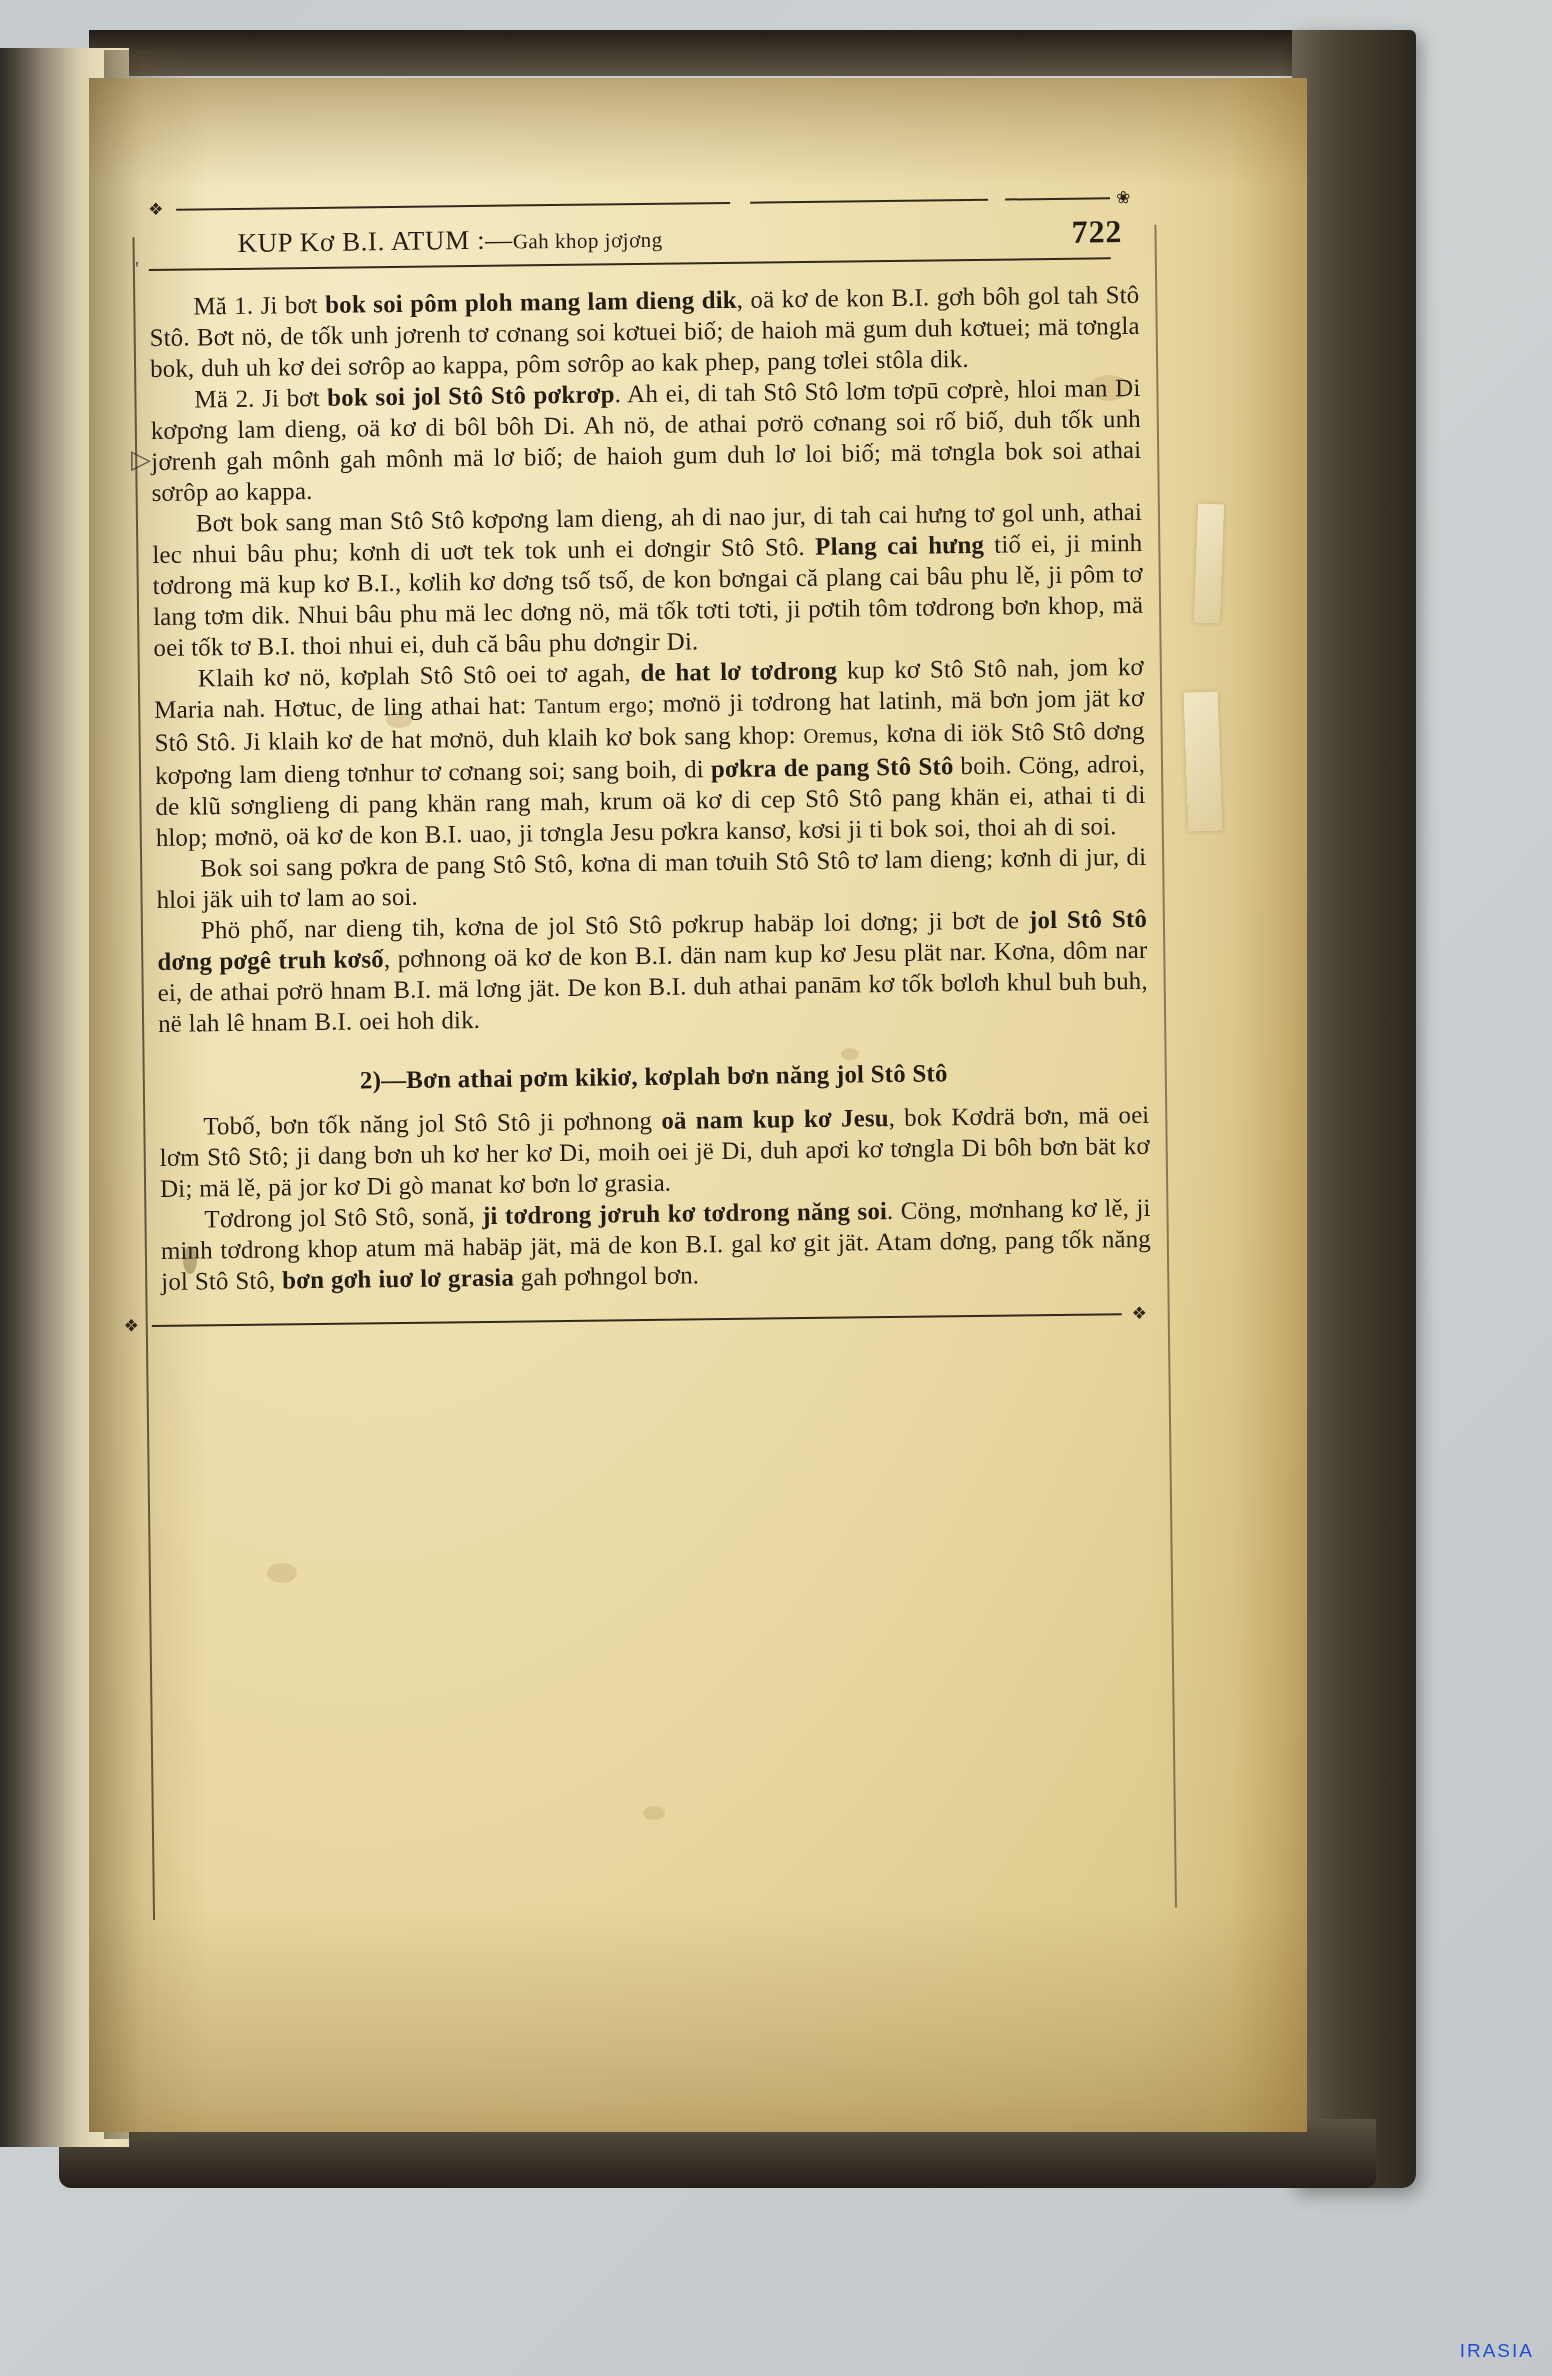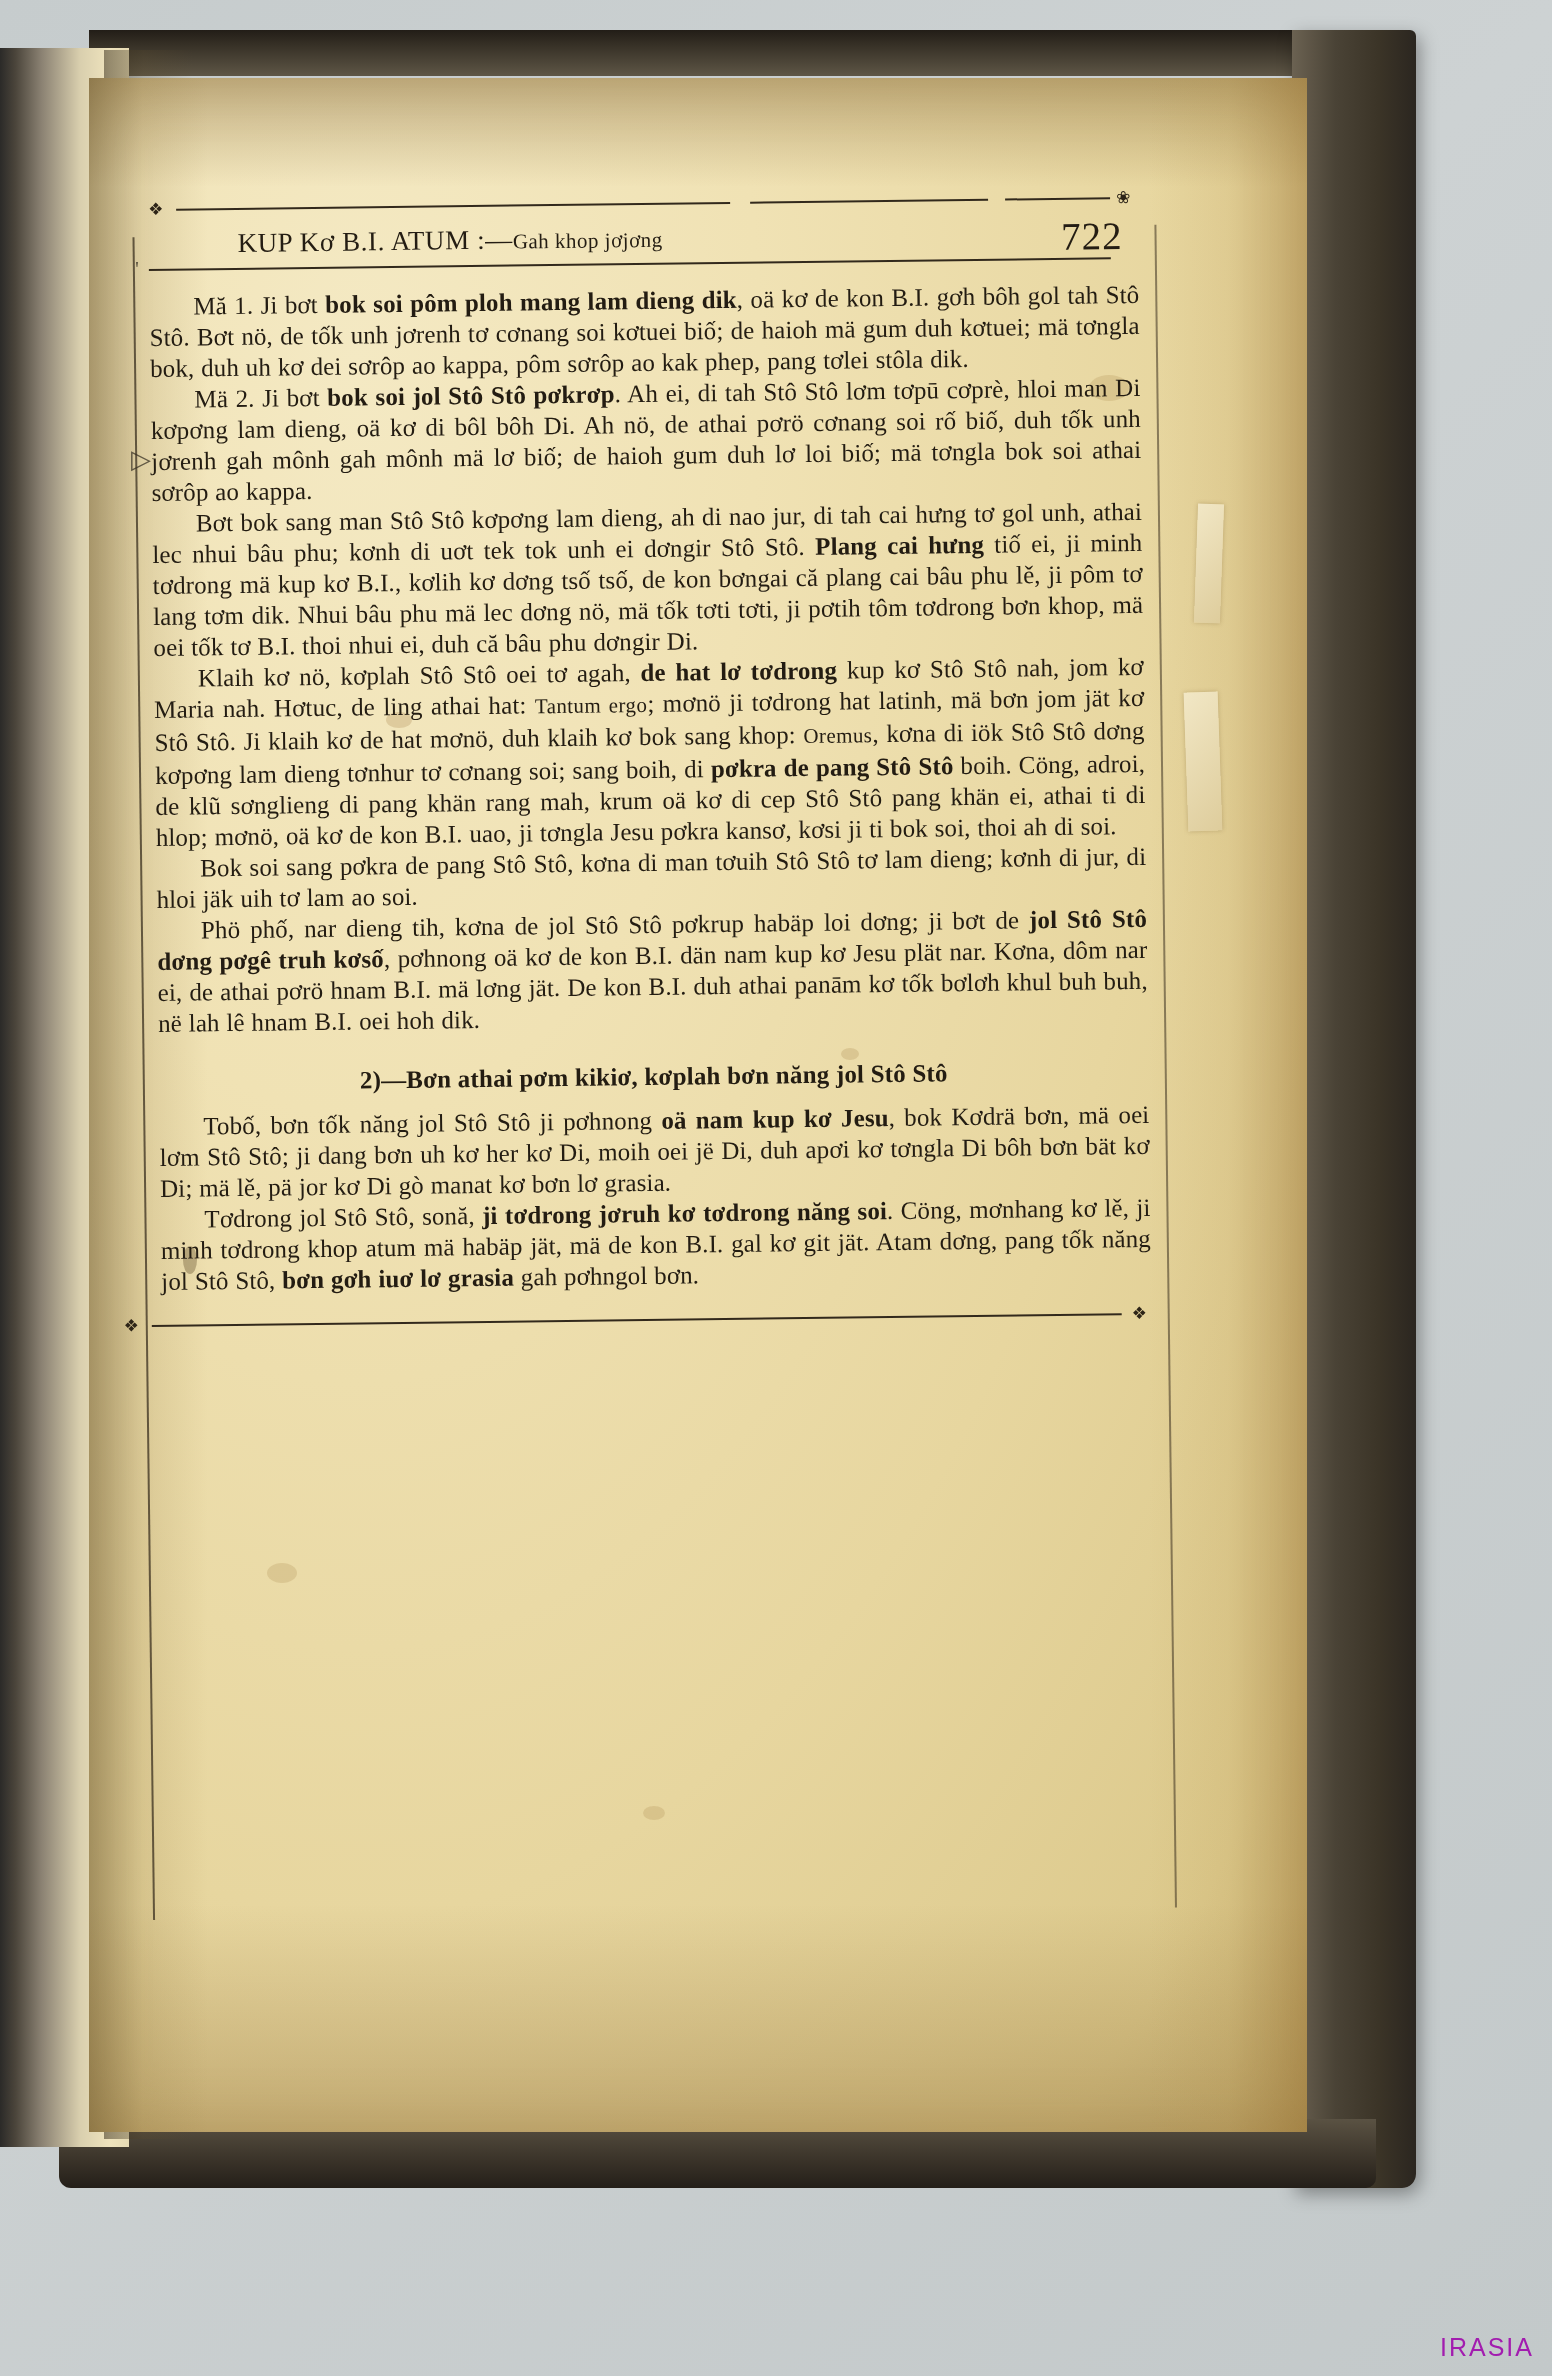--- a/index.html
+++ b/index.html
@@ -185,22 +185,22 @@
     white-space: nowrap;
   }
   .runhead .rh-sc {
     font-size: 21px;
     letter-spacing: 0.5px;
   }
   .runhead .rh-folio {
     position: absolute;
     right: 16px;
     top: 2px;
-    font-size: 39px;
-    font-weight: 400;
+    font-size: 32px;
+    font-weight: 700;
     letter-spacing: 1px;
   }
   .head-under {
     position: relative;
     height: 12px;
   }
 
   
   .frame-left {
     position: absolute;
@@ -255,23 +255,23 @@
     transform: rotate(-0.7deg);
     transform-origin: 0 0;
   }
 
   
   .watermark {
     position: absolute;
     right: 18px;
     bottom: 14px;
     font-family: "Liberation Sans", sans-serif;
-    font-size: 25px;
+    font-size: 19px;
     letter-spacing: 2px;
-    color: #a21caf;
+    color: #1d4ed8;
   }
 
   
   .margin-mark {
     position: absolute;
     font-family: "Liberation Serif", serif;
     color: #3a3326;
     opacity: .75;
   }
 </style>

